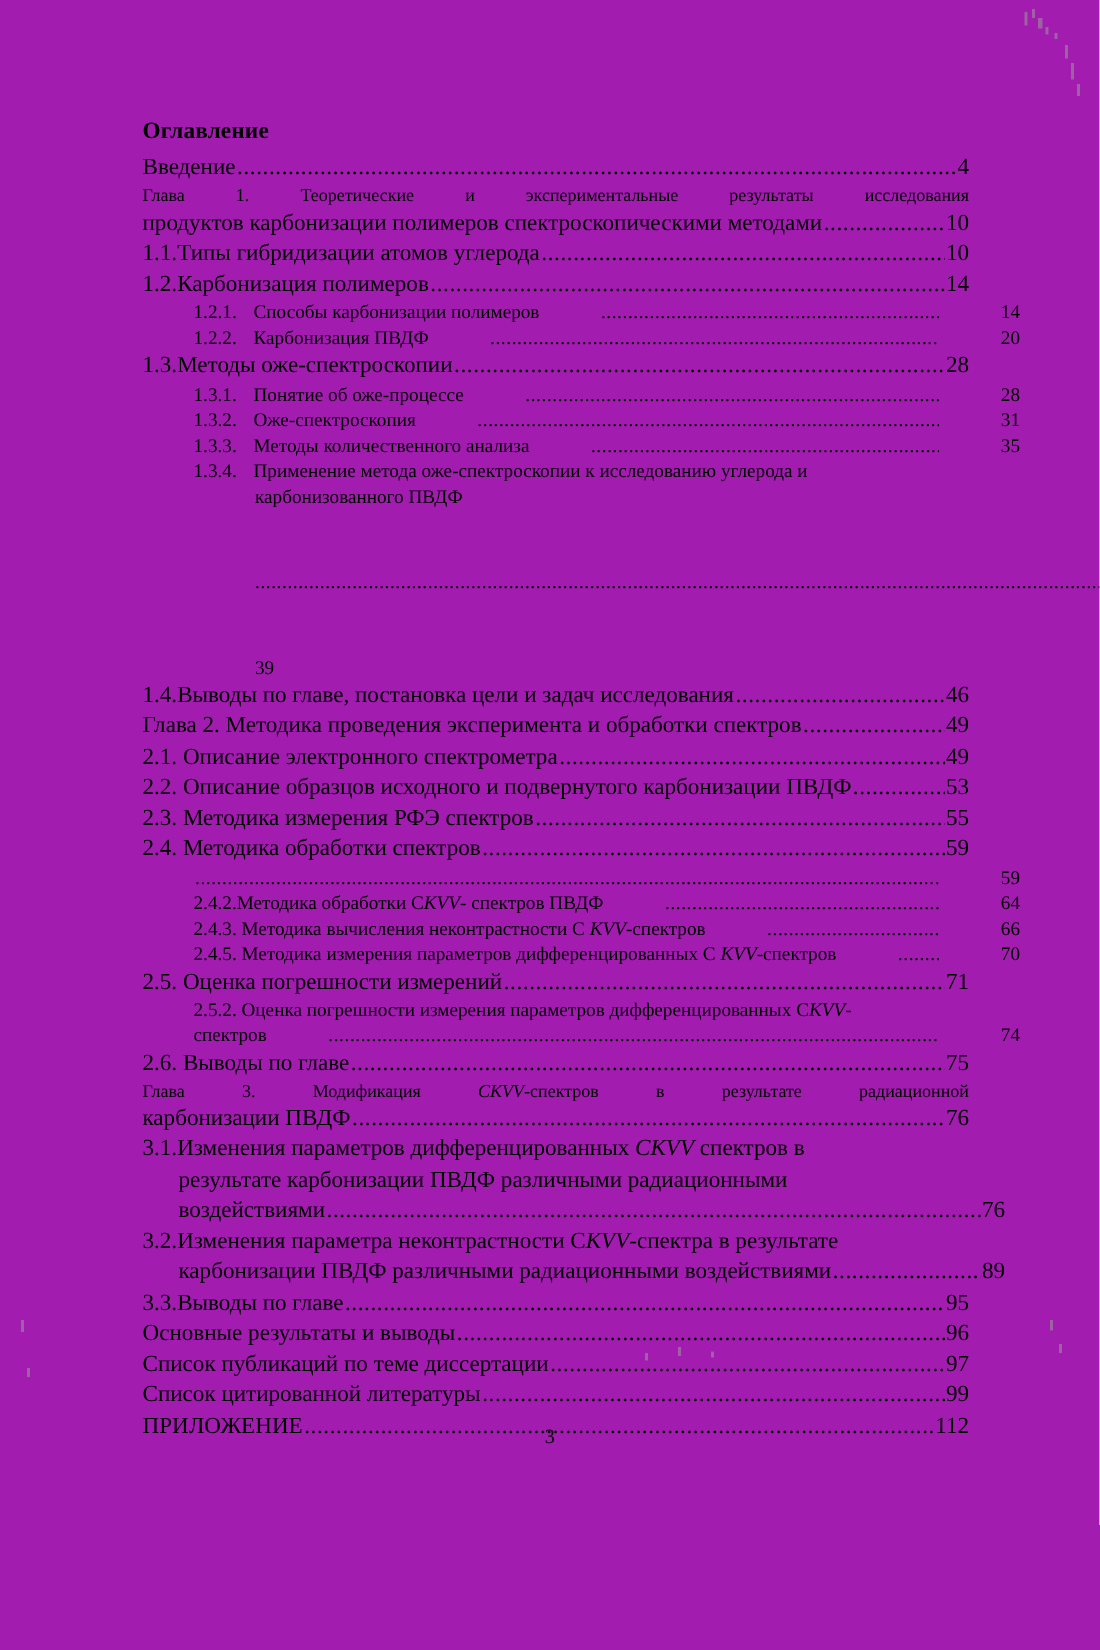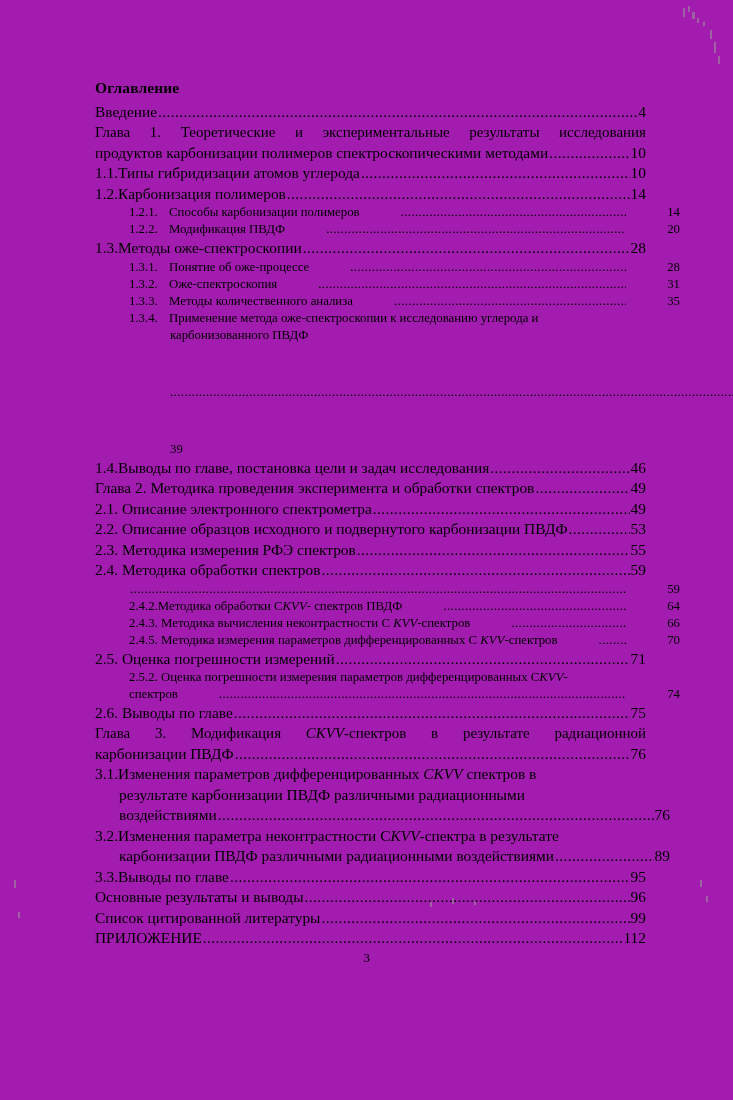--- a/index.html
+++ b/index.html
@@ -88,21 +88,21 @@
     display: inline-block;
     width: 40px;
   }
 
   
   .cont-1 { padding-left: 24px; }
   .cont-2 { padding-left: 59px; flex-direction: column; }
 
   
   .just {
-    font-size: 15px;
+    font-size: 12px;
     line-height: 1.33;
     text-align: justify;
     text-align-last: justify;
     margin: 0;
     width: 100%;
   }
 
   .ital {
     font-style: italic;
   }
@@ -166,21 +166,21 @@
       <span class="pg">14</span>
     </div>
 
     <div class="row lv2">
       <span class="lbl"><span class="num">1.2.1.</span><span>Способы карбонизации полимеров</span></span>
       <span class="leader"></span>
       <span class="pg">14</span>
     </div>
 
     <div class="row lv2">
-      <span class="lbl"><span class="num">1.2.2.</span><span>Модификация ПВДФ</span></span>
+      <span class="lbl"><span class="num">1.2.2.</span><span>Карбонизация ПВДФ</span></span>
       <span class="leader"></span>
       <span class="pg">20</span>
     </div>
 
     <div class="row lv1">
       <span class="lbl">1.3.Методы оже-спектроскопии</span>
       <span class="leader"></span>
       <span class="pg">28</span>
     </div>
 
@@ -325,20 +325,25 @@
       <span class="leader"></span>
       <span class="pg">95</span>
     </div>
 
     <div class="row lv1">
       <span class="lbl">Основные результаты и выводы</span>
       <span class="leader"></span>
       <span class="pg">96</span>
     </div>
 
+    <div class="row lv1">
+      <span class="lbl">Список публикаций по теме диссертации</span>
+      <span class="leader"></span>
+      <span class="pg">97</span>
+    </div>
 
     <div class="row lv1">
       <span class="lbl">Список цитированной литературы</span>
       <span class="leader"></span>
       <span class="pg">99</span>
     </div>
 
     <div class="row lv1">
       <span class="lbl">ПРИЛОЖЕНИЕ</span>
       <span class="leader"></span>

